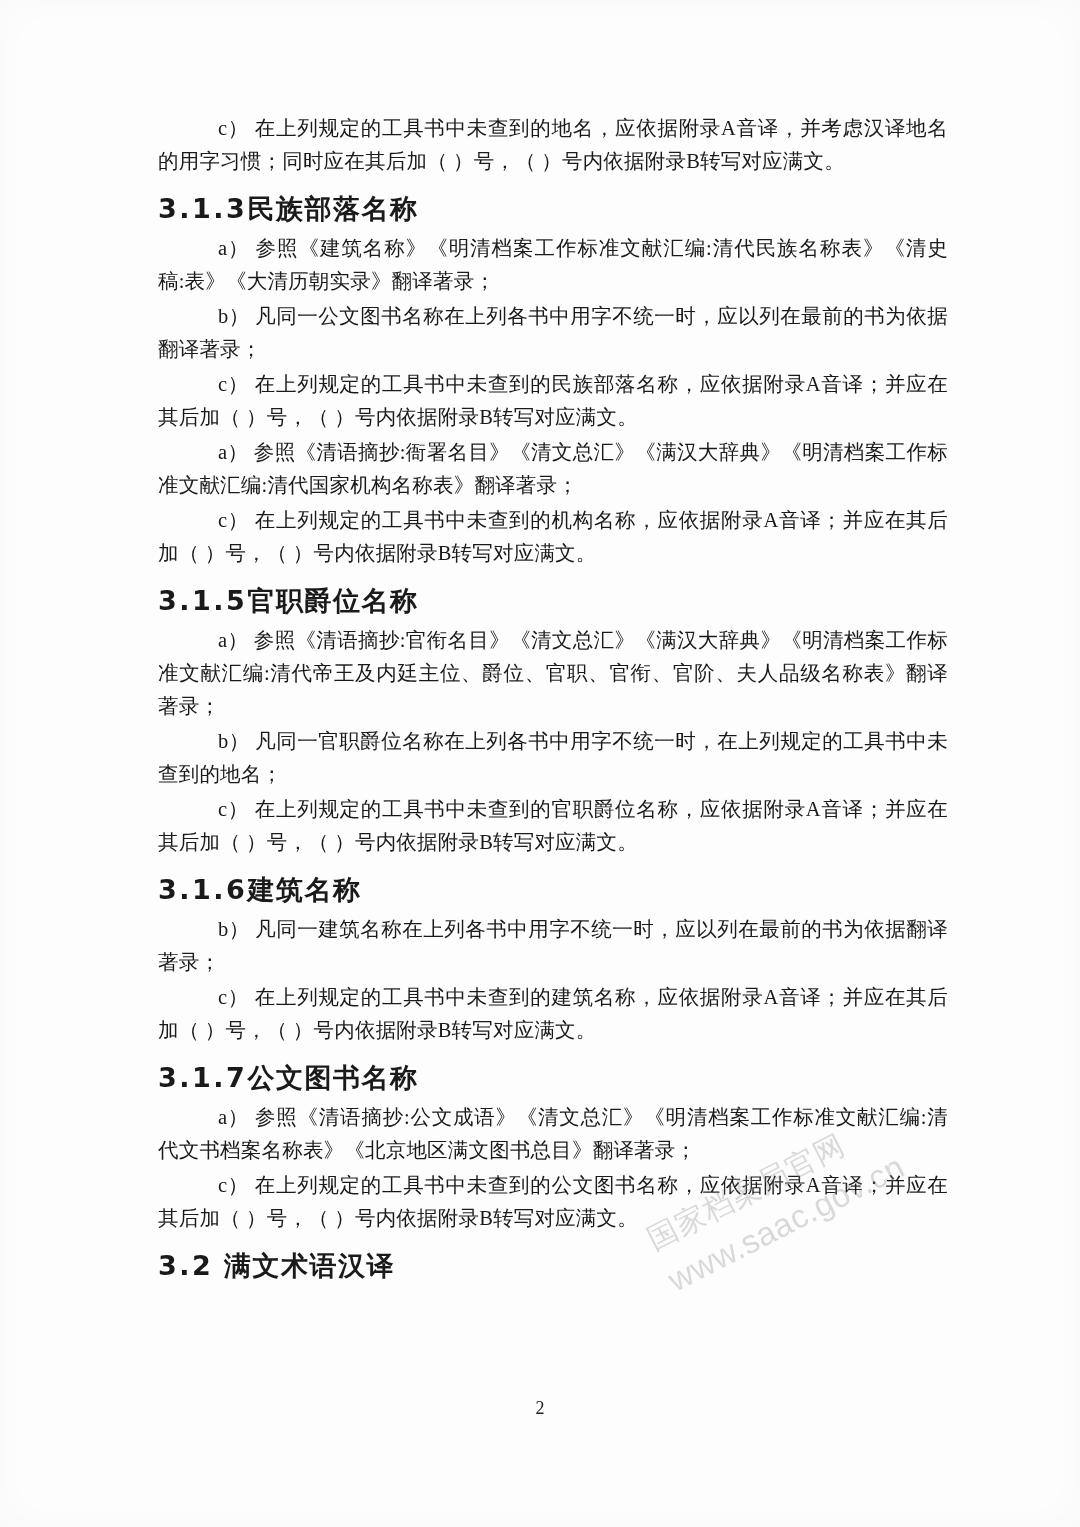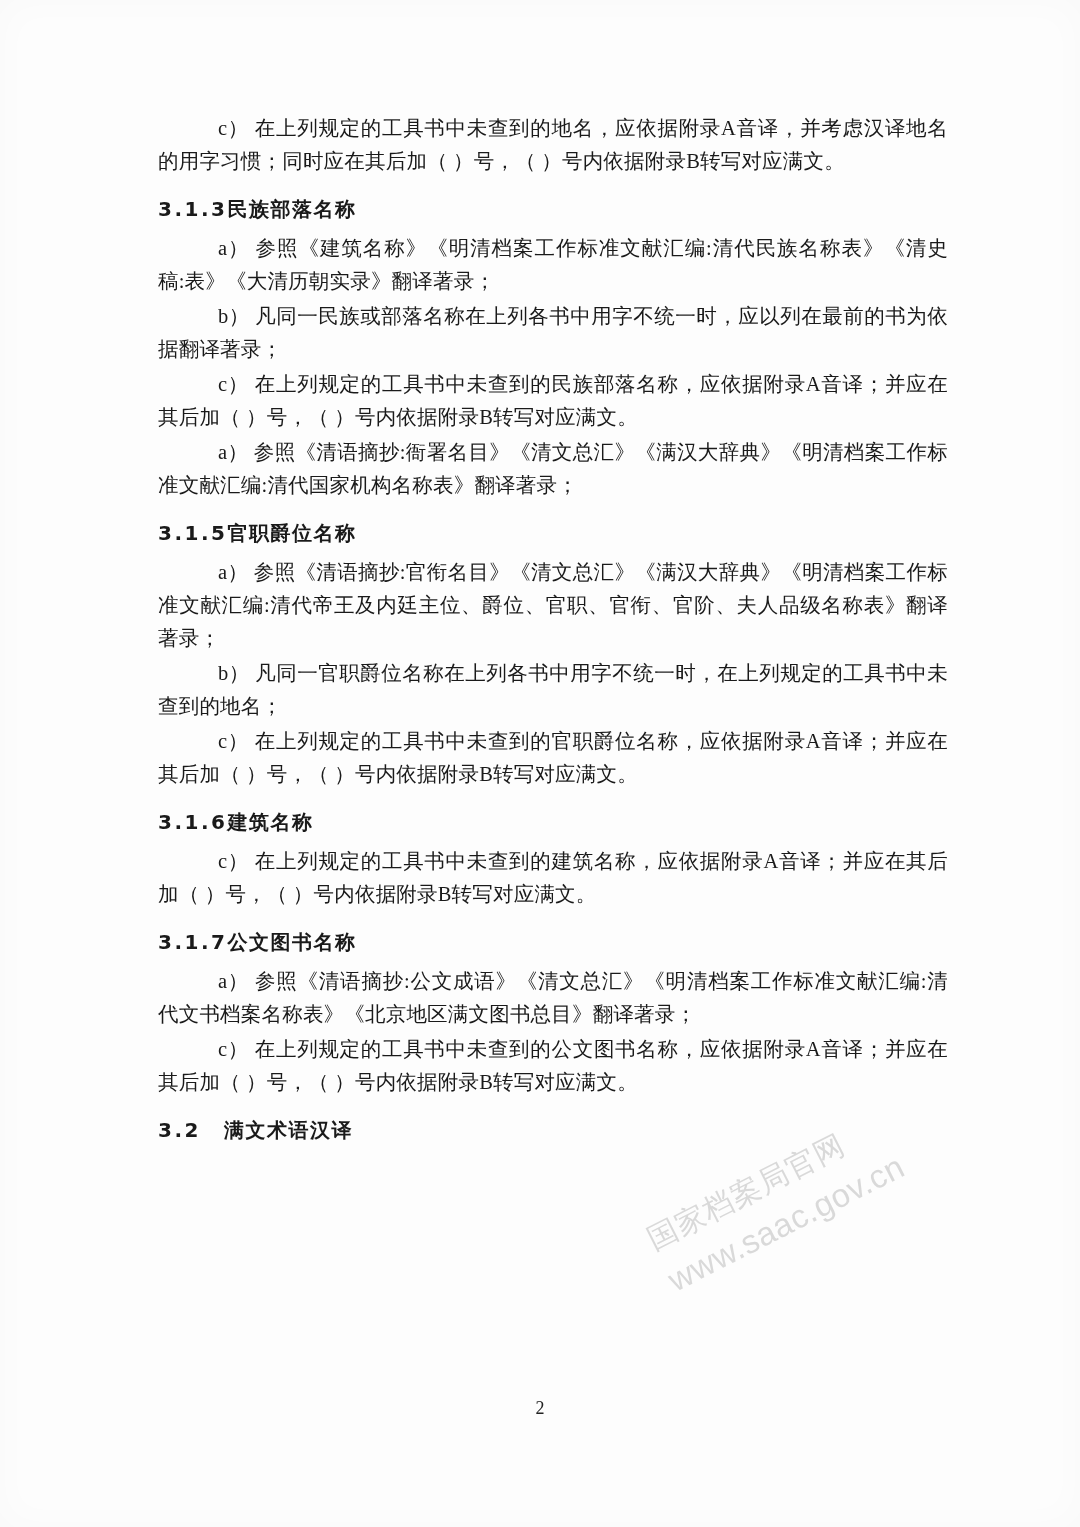--- a/index.html
+++ b/index.html
@@ -33,21 +33,21 @@
     letter-spacing: 0.2px;
   }
   .item {
     margin-top: 2px;
   }
   .indent-lg {
     text-indent: 60px;
   }
   h3 {
     margin: 16px 0 8px 0;
-    font-size: 20px;
+    font-size: 27px;
     line-height: 30px;
     font-family: "DejaVu Sans", "Liberation Sans", sans-serif;
     font-weight: bold;
     letter-spacing: 0.5px;
   }
   h3 .num {
     display: inline-block;
     min-width: 66px;
     letter-spacing: 2.5px;
   }
@@ -103,35 +103,37 @@
 <div class="page">
 
   <div class="content">
 
     <p class="indent-lg">c） 在上列规定的工具书中未查到的地名，应依据附录A音译，并考虑汉译地名的用字习惯；同时应在其后加（ ）号，（ ）号内依据附录B转写对应满文。</p>
 
     <h3>
       <span class="num">3.1.3</span><span class="ttl">民族部落名称</span>
     </h3>
     <p class="indent-lg item">a） 参照《建筑名称》《明清档案工作标准文献汇编:清代民族名称表》《清史稿:表》《大清历朝实录》翻译著录；</p>
-    <p class="indent-lg item">b） 凡同一民族或部落名称在上列各书中用字不统一时，应以列在最前的书为依据翻译著录；</p>
+    <p class="indent-lg item">b） 凡同一公文图书名称在上列各书中用字不统一时，应以列在最前的书为依据翻译著录；</p>
     <p class="indent-lg item">c） 在上列规定的工具书中未查到的民族部落名称，应依据附录A音译；并应在其后加（ ）号，（ ）号内依据附录B转写对应满文。</p>
 
     <p class="indent-lg item">a） 参照《清语摘抄:衙署名目》《清文总汇》《满汉大辞典》《明清档案工作标准文献汇编:清代国家机构名称表》翻译著录；</p>
+    <p class="indent-lg item">c） 在上列规定的工具书中未查到的机构名称，应依据附录A音译；并应在其后加（ ）号，（ ）号内依据附录B转写对应满文。</p>
 
     <h3>
       <span class="num">3.1.5</span><span class="ttl">官职爵位名称</span>
     </h3>
     <p class="indent-lg item">a） 参照《清语摘抄:官衔名目》《清文总汇》《满汉大辞典》《明清档案工作标准文献汇编:清代帝王及内廷主位、爵位、官职、官衔、官阶、夫人品级名称表》翻译著录；</p>
     <p class="indent-lg item">b） 凡同一官职爵位名称在上列各书中用字不统一时，在上列规定的工具书中未查到的地名；</p>
     <p class="indent-lg item">c） 在上列规定的工具书中未查到的官职爵位名称，应依据附录A音译；并应在其后加（ ）号，（ ）号内依据附录B转写对应满文。</p>
 
     <h3>
       <span class="num">3.1.6</span><span class="ttl">建筑名称</span>
     </h3>
+    <p class="indent-lg item">b） 凡同一建筑名称在上列各书中用字不统一时，应以列在最前的书为依据翻译著录；</p>
     <p class="indent-lg item">c） 在上列规定的工具书中未查到的建筑名称，应依据附录A音译；并应在其后加（ ）号，（ ）号内依据附录B转写对应满文。</p>
 
     <h3>
       <span class="num">3.1.7</span><span class="ttl">公文图书名称</span>
     </h3>
     <p class="indent-lg item">a） 参照《清语摘抄:公文成语》《清文总汇》《明清档案工作标准文献汇编:清代文书档案名称表》《北京地区满文图书总目》翻译著录；</p>
     <p class="indent-lg item">c） 在上列规定的工具书中未查到的公文图书名称，应依据附录A音译；并应在其后加（ ）号，（ ）号内依据附录B转写对应满文。</p>
 
     <h3>
       <span class="num">3.2</span><span class="ttl">满文术语汉译</span>

